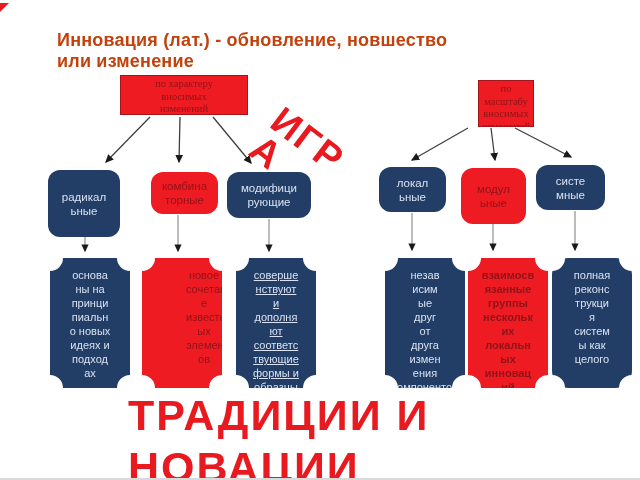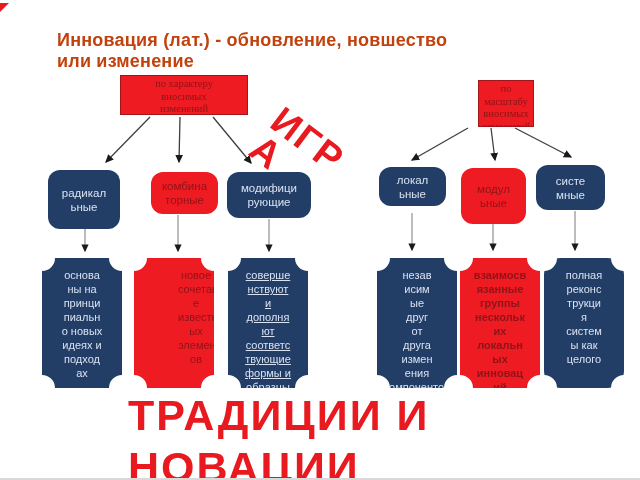--- a/index.html
+++ b/index.html
@@ -23,30 +23,30 @@
   #root-right{left:450px;top:80px;width:56px;height:47px;margin-left:28px;}
 
   #igra{left:286px;top:102px;width:140px;transform:rotate(37deg);
     transform-origin:0 0;font-size:38px;font-weight:bold;color:#E8191F;
     line-height:.92;letter-spacing:2px;}
 
   .node{display:flex;align-items:center;justify-content:center;text-align:center;
     font-size:11.5px;line-height:14px;border-radius:12px;box-sizing:border-box;}
   .navy{background:#223E66;color:#D9E1F2;}
   .red{background:#EE1B23;color:#8E1418;}
-  #n1{left:48px;top:170px;width:72px;height:59px;}
+  #n1{left:48px;top:170px;width:72px;height:67px;}
   #n2{left:143px;top:172px;width:67px;height:42px;margin-left:8px;}
   #n3{left:227px;top:172px;width:84px;height:46px;}
-  #n4{left:379px;top:167px;width:67px;height:39px;}
+  #n4{left:379px;top:167px;width:67px;height:45px;}
   #n5{left:461px;top:168px;width:65px;height:56px;}
   #n6{left:536px;top:165px;width:69px;height:45px;}
 
   .plaque{width:80px;height:130px;text-align:center;font-size:11px;
     line-height:14px;box-sizing:border-box;padding-top:10px;
-    clip-path:path("M 13 0 H 67 A 13 13 0 0 0 80 13 V 117 A 13 13 0 0 0 67 130 H 13 A 13 13 0 0 0 0 117 V 13 A 13 13 0 0 0 13 0 Z");}
+    clip-path:path("M 13 0 H 67 A 13 13 0 0 0 80 13 V 117 A 13 13 0 0 0 67 130 H 13 A 13 13 0 0 0 0 117 V 13 A 13 13 0 0 0 13 0 Z");margin-left:8px;}
   #p1{left:42px;top:258px;}
   #p2{left:134px;top:258px;padding-left:44px;}
   #p3{left:228px;top:258px;text-decoration:underline;}
   #p4{left:377px;top:258px;}
   #p5{left:460px;top:258px;font-weight:bold;}
   #p6{left:544px;top:258px;border-radius:17px;}
 
   #footer{left:128px;top:390px;font-size:43px;font-weight:bold;color:#E8191F;
     line-height:1.2;letter-spacing:2px;}
 

